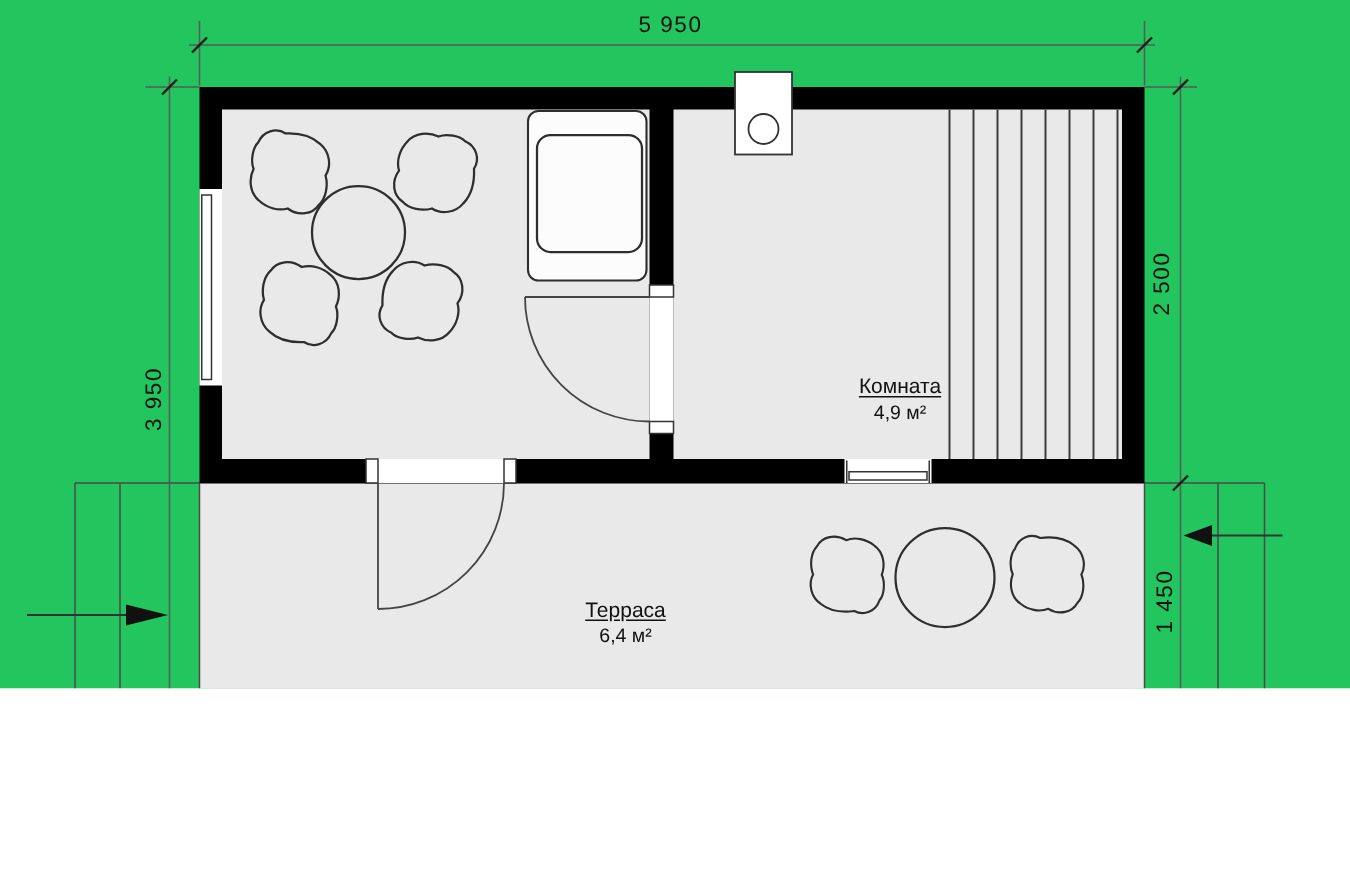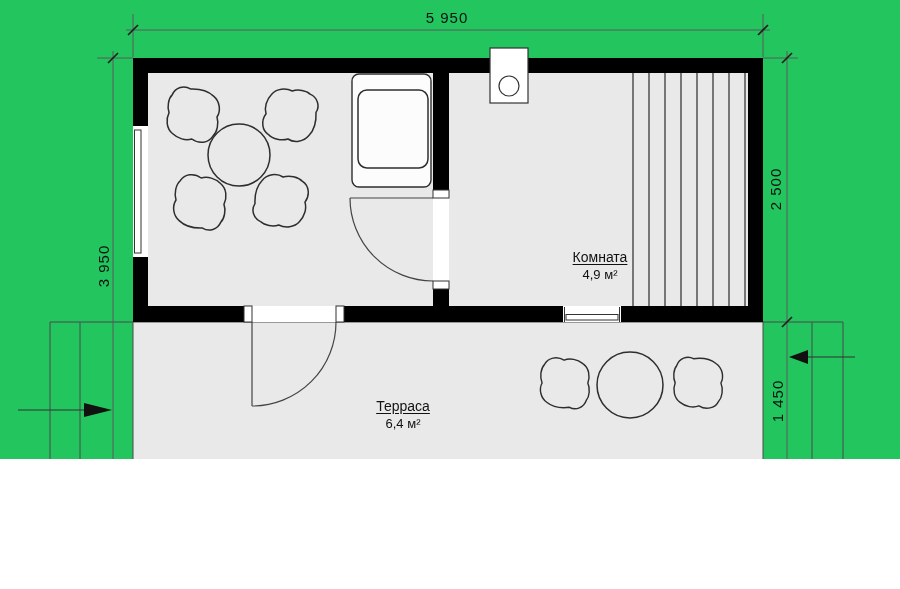--- a/index.html
+++ b/index.html
@@ -161,18 +161,18 @@
 
 <div class="label dim" style="left:447px; top:17px;">5 950</div>
 <div class="label dim rot" style="left:103px; top:266px;">3 950</div>
 <div class="label dim rot" style="left:775px; top:189px;">2 500</div>
 <div class="label dim rot" style="left:777px; top:401px;">1 450</div>
 
 <div class="label roomlbl" style="left:600px; top:266px;">
   <div class="rname">Комната</div>
   <div class="rarea">4,9 м²</div>
 </div>
-<div class="label roomlbl" style="left:403px; top:415px;">
+<div class="label roomlbl" style="left:417px; top:415px;">
   <div class="rname">Терраса</div>
   <div class="rarea">6,4 м²</div>
 </div>
 
 </div>
 
 </body></html>

